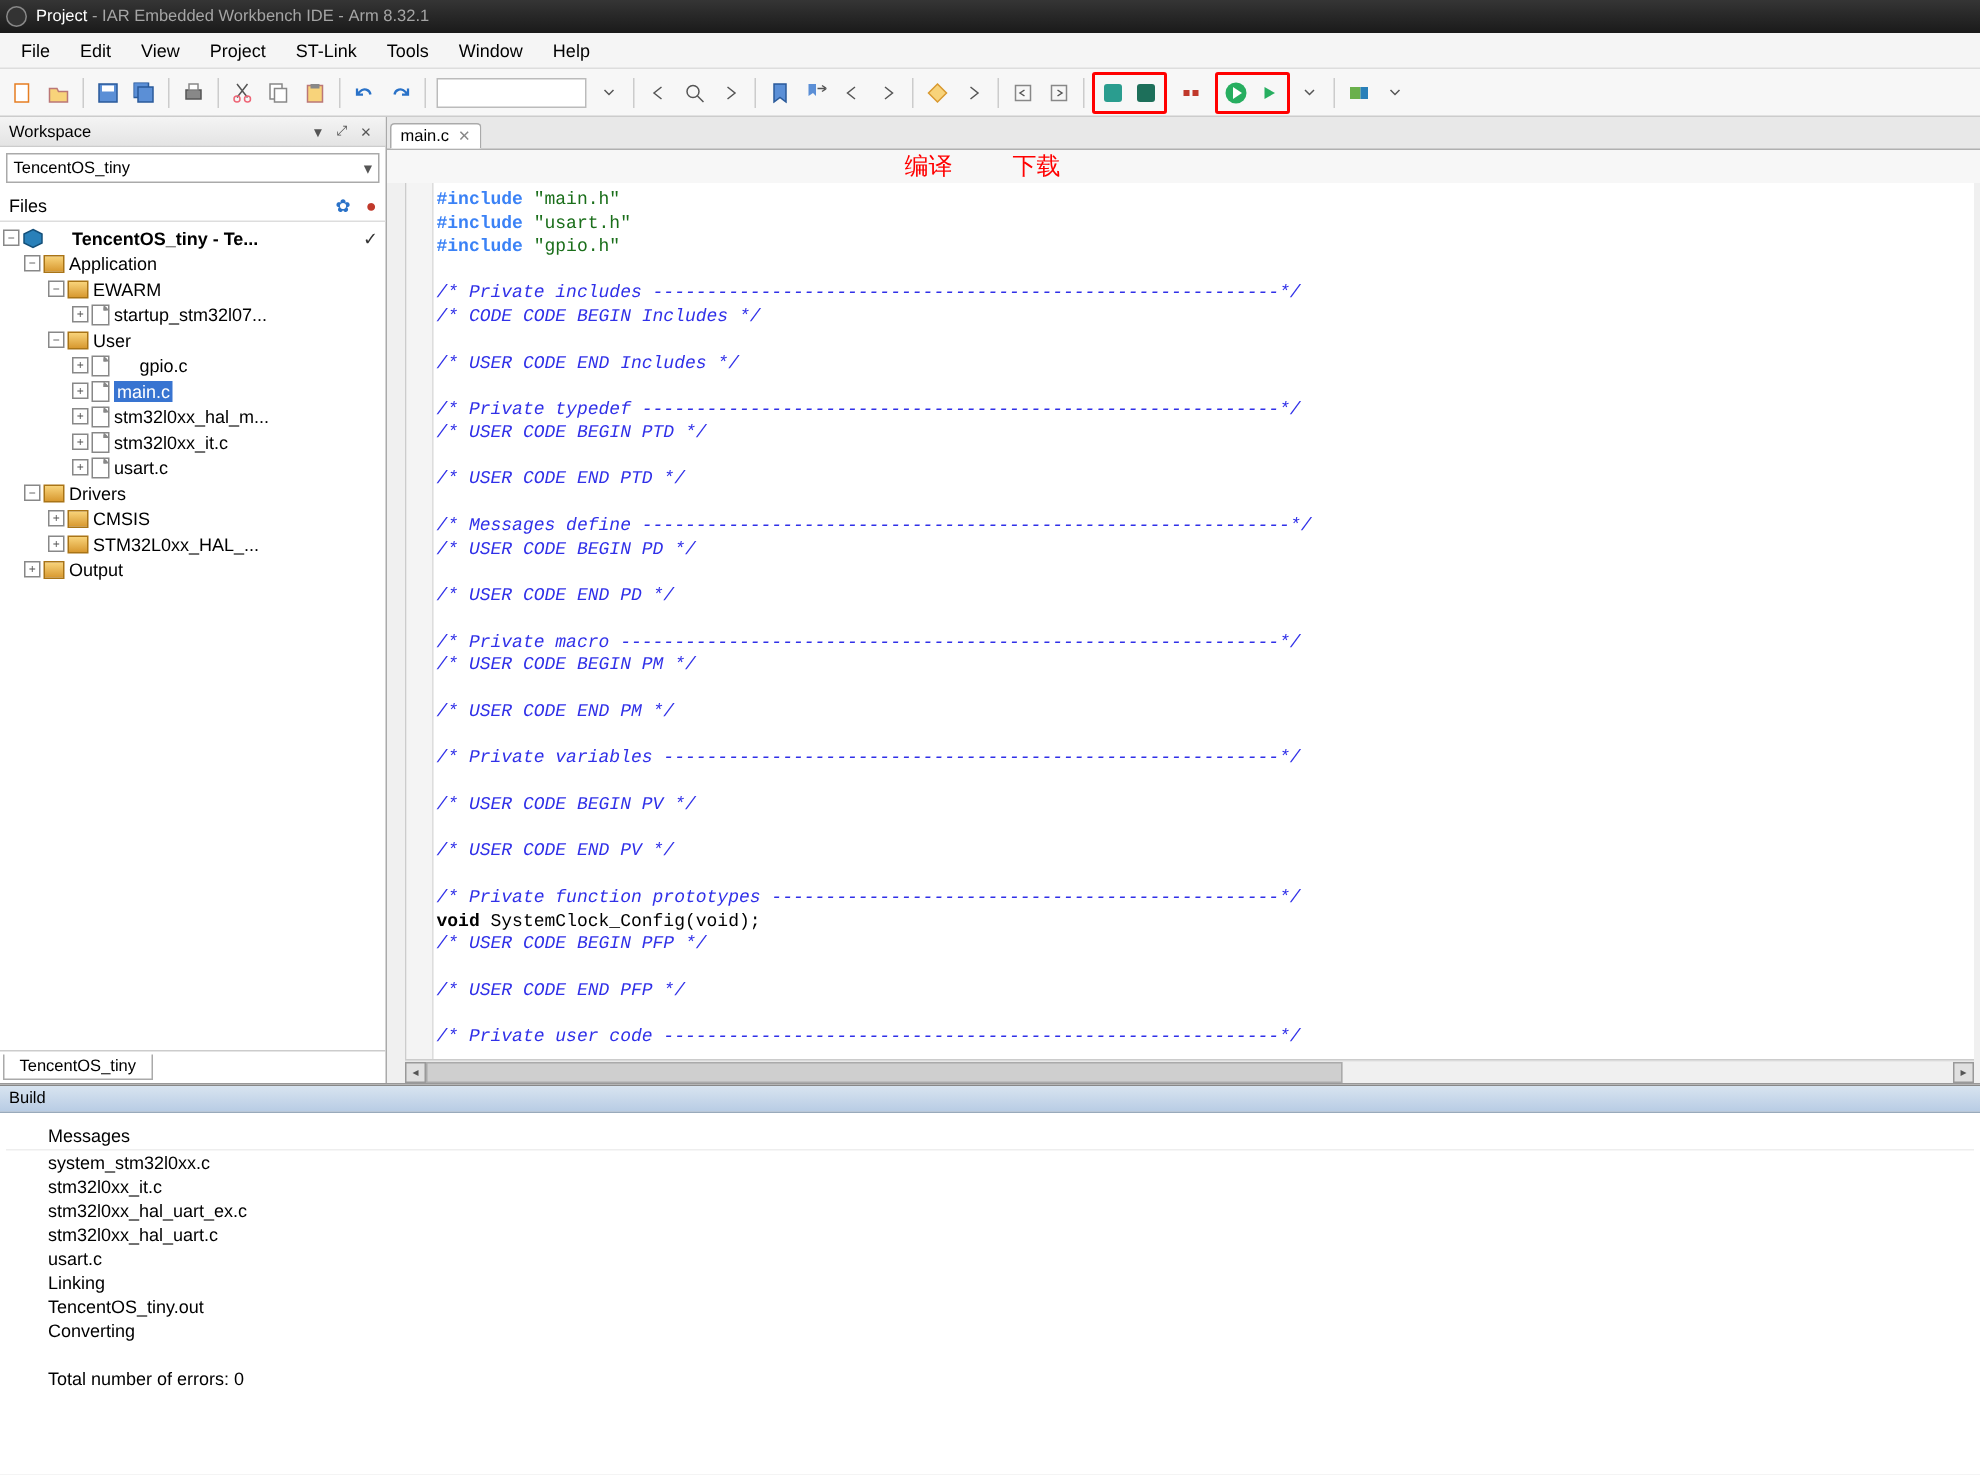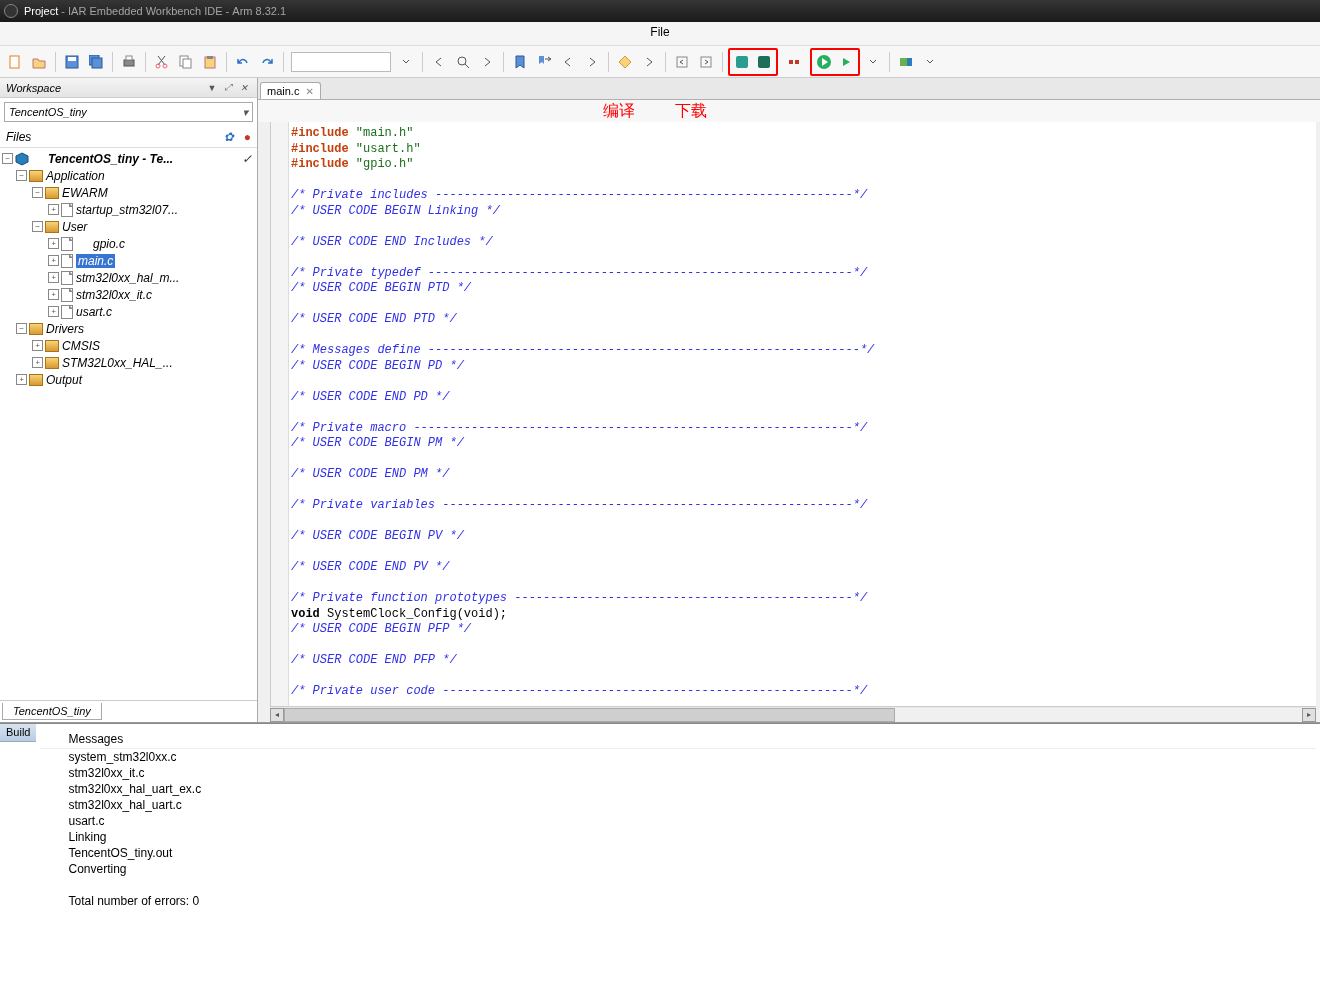--- a/index.html
+++ b/index.html
@@ -24,21 +24,20 @@
 }
 .titlebar .icon { width: 14px; height: 14px; background: #333; border-radius: 50%; border: 1px solid #888; margin-right: 6px; }
 .titlebar .title-dim { color: #a5a5a5; }
 .menubar {
   height: 24px;
   background: #f5f5f5;
   border-bottom: 1px solid #ddd;
   display: flex;
   align-items: center;
   padding: 0 4px;
-  flex-direction: column;
 }
 .menubar span { padding: 3px 10px; cursor: pointer; }
 .toolbar {
   height: 32px;
   background: #f7f7f7;
   border-bottom: 1px solid #ccc;
   display: flex;
   align-items: center;
   padding: 0 4px;
   gap: 2px;
@@ -56,21 +55,20 @@
 .annotation { color: #ff0000; font-family: SimSun, serif; font-size: 16px; }
 
 .main-row { flex: 1; display: flex; min-height: 0; border-bottom: 1px solid #999; }
 
 .workspace {
   width: 258px;
   border-right: 1px solid #aaa;
   background: #fff;
   display: flex;
   flex-direction: column;
-  font-style: italic;
 }
 .ws-header {
   height: 20px;
   background: linear-gradient(to bottom, #f4f4f4, #e4e4e4);
   border-bottom: 1px solid #ccc;
   display: flex; align-items: center; padding: 0 6px;
   font-size: 11px;
 }
 .ws-header .ws-ctrls { margin-left: auto; display: flex; gap: 2px; }
 .ws-ctrl { width: 14px; height: 14px; display: inline-flex; align-items: center; justify-content: center; font-size: 9px; color: #555; cursor:pointer; }
@@ -159,32 +157,32 @@
   background: #f4f4f4; border-right: 1px solid #ddd;
 }
 .code {
   position: absolute; left: 20px; top: 4px; right: 4px;
   font-family: "Courier New", monospace;
   font-size: 12px;
   line-height: 15.5px;
   white-space: pre;
 }
 .code .kw { color: #000; font-weight: bold; }
-.code .pp { color: #c2410c; font-weight: bold; }
+.code .pp { color: #3b82f6; font-weight: bold; }
 .code .str { color: #1a6e1a; }
 .code .cm { color: #3030e8; font-style: italic; }
 .editor-hscroll { height: 16px; background: #e8e8e8; border-top: 1px solid #ccc; margin: 0 4px 0 12px; display:flex; align-items:center; }
 .hs-btn { width: 14px; height: 14px; border: 1px solid #999; background:#e0e0e0; display:flex;align-items:center;justify-content:center;font-size:8px;color:#555;cursor:pointer; }
 .hs-track { flex:1; height:14px; background:#f0f0f0; position:relative; }
 .hs-thumb { position:absolute; left:0; top:0; height:100%; width:60%; background:#cfcfcf; border:1px solid #aaa; }
 
 .build-panel {
   background: #fff;
   border-top: 1px solid #888;
-  display: flex; flex-direction: row;
+  display: flex; flex-direction: column;
   height: 260px;
 }
 .build-hdr {
   height: 18px;
   background: linear-gradient(to bottom, #d8e4f0, #b8cce4);
   border-bottom: 1px solid #9ab;
   font-size: 11px;
   padding: 2px 6px;
 }
 .build-body {
@@ -530,21 +528,21 @@
       <span style="flex:0 0 40px"></span>
       <span class="annotation">下载</span>
     </div>
     <div class="editor-area">
       <div class="editor-gutter"></div>
       <div class="code" id="code-pre"><span class="pp">#include </span><span class="str">"main.h"</span>
 <span class="pp">#include </span><span class="str">"usart.h"</span>
 <span class="pp">#include </span><span class="str">"gpio.h"</span>
 
 <span class="cm">/* Private includes ----------------------------------------------------------*/</span>
-<span class="cm">/* USER CODE BEGIN Linking */</span>
+<span class="cm">/* CODE CODE BEGIN Includes */</span>
 
 <span class="cm">/* USER CODE END Includes */</span>
 
 <span class="cm">/* Private typedef -----------------------------------------------------------*/</span>
 <span class="cm">/* USER CODE BEGIN PTD */</span>
 
 <span class="cm">/* USER CODE END PTD */</span>
 
 <span class="cm">/* Messages define ------------------------------------------------------------*/</span>
 <span class="cm">/* USER CODE BEGIN PD */</span>

